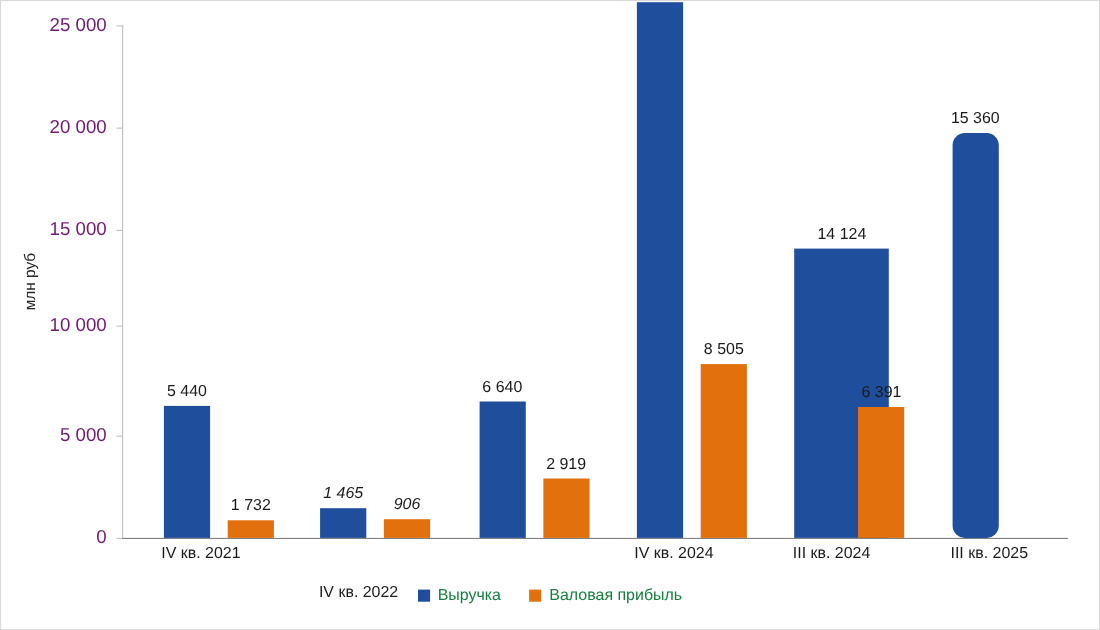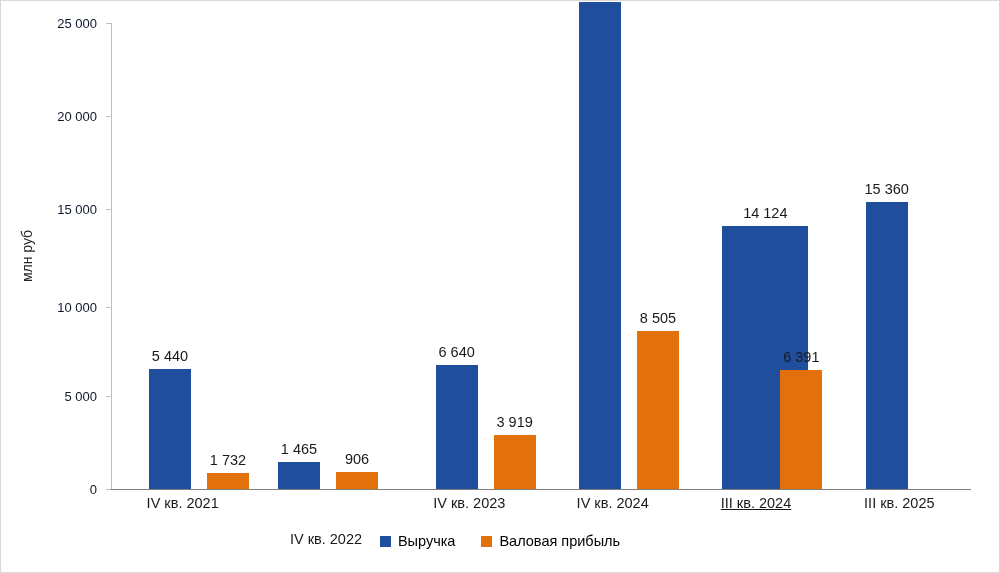--- a/index.html
+++ b/index.html
@@ -48,22 +48,22 @@
     position: absolute;
     left: -5px;
     width: 5px;
     height: 1px;
     background: #bfbfbf;
   }
   .y-tick-label {
     position: absolute;
     right: calc(100% + 9px);
     transform: translateY(-50%);
-    font-size: 13px;
-    color: #0f172a;
+    font-size: 17px;
+    color: #701a75;
     white-space: nowrap;
   }
   .y-axis-title {
     position: absolute;
     left: 26px;
     top: 255px;
     transform: translate(-50%, -50%) rotate(-90deg);
     font-size: 14px;
     color: #262626;
     white-space: nowrap;
@@ -115,21 +115,21 @@
     display: flex;
     justify-content: center;
     align-items: center;
     gap: 26px;
   }
   .legend-item {
     display: flex;
     align-items: center;
     gap: 7px;
     font-size: 14.5px;
-    color: #000000;
+    color: #15803d;
   }
   .legend-swatch {
     width: 11px;
     height: 11px;
     display: inline-block;
   }
   .legend-swatch.revenue { background: #1f4e9c; }
   .legend-swatch.profit  { background: #e2700d; }
 </style>
 </head>
@@ -143,21 +143,21 @@
   <div class="axis-line-x"></div>
 
   <div class="plot-area">
 
     <div class="tick-mark" style="top:466px;">
       <span class="y-tick-label">0</span>
     </div>
     <div class="tick-mark" style="top:372.8px;">
       <span class="y-tick-label">5 000</span>
     </div>
-    <div class="tick-mark" style="top:284px;text-align:right;">
+    <div class="tick-mark" style="top:273px;text-align:right;">
       <span class="y-tick-label">10 000</span>
     </div>
     <div class="tick-mark" style="top:186.4px;">
       <span class="y-tick-label">15 000</span>
     </div>
     <div class="tick-mark" style="top:93.2px;">
       <span class="y-tick-label">20 000</span>
     </div>
     <div class="tick-mark" style="top:0px;">
       <span class="y-tick-label">25 000</span>
@@ -165,35 +165,35 @@
 
     <div class="group" style="left:0px; width:143.33px;">
       <div class="bar revenue" style="height:120px;">
         <span class="bar-value">5 440</span>
       </div>
       <div class="bar profit" style="height:16px;">
         <span class="bar-value">1 732</span>
       </div>
     </div>
 
-    <div class="group" style="left:129px; width:143.33px;">
+    <div class="group" style="left:142px; width:143.33px;font-style:italic;">
       <div class="bar revenue" style="height:27.3px;">
         <span class="bar-value">1 465</span>
       </div>
       <div class="bar profit" style="height:16.9px;">
         <span class="bar-value">906</span>
       </div>
     </div>
 
     <div class="group" style="left:286.67px; width:143.33px;">
       <div class="bar revenue" style="height:123.8px;">
         <span class="bar-value">6 640</span>
       </div>
       <div class="bar profit" style="height:54.4px;">
-        <span class="bar-value">3 919</span>
+        <span class="bar-value">2 919</span>
       </div>
     </div>
 
     <div class="group" style="left:430px; width:143.33px;">
       <div class="bar revenue" style="height:487px;">
         <span class="bar-value">22 956</span>
       </div>
       <div class="bar profit" style="height:158.5px;">
         <span class="bar-value">8 505</span>
       </div>
@@ -202,31 +202,30 @@
     <div class="group" style="left:573.33px; width:143.33px;">
       <div class="bar revenue" style="height:263.2px;padding-left:44px;">
         <span class="bar-value">14 124</span>
       </div>
       <div class="bar profit" style="height:119.1px;">
         <span class="bar-value">6 391</span>
       </div>
     </div>
 
     <div class="group" style="left:716.67px; width:143.33px;">
-      <div class="bar revenue" style="height:287px;">
+      <div class="bar revenue" style="height:368px;border-radius:11px;">
         <span class="bar-value">15 360</span>
       </div>
     </div>
   </div>
 
   <div class="x-label" style="left:110px; width:143.33px;">IV кв. 2021</div>
   <div class="x-label" style="left:253.33px; width:143.33px;margin-top:36px;">IV кв. 2022</div>
-  <div class="x-label" style="left:396.67px; width:143.33px;">IV кв. 2023</div>
   <div class="x-label" style="left:540px; width:143.33px;">IV кв. 2024</div>
-  <div class="x-label" style="left:683.33px; width:143.33px;text-decoration:underline;">III кв. 2024</div>
+  <div class="x-label" style="left:683.33px; width:143.33px;">III кв. 2024</div>
   <div class="x-label" style="left:826.67px; width:143.33px;">III кв. 2025</div>
 
   <div class="legend">
     <div class="legend-item">
       <span class="legend-swatch revenue"></span>
       <span>Выручка</span>
     </div>
     <div class="legend-item">
       <span class="legend-swatch profit"></span>
       <span>Валовая прибыль</span>

